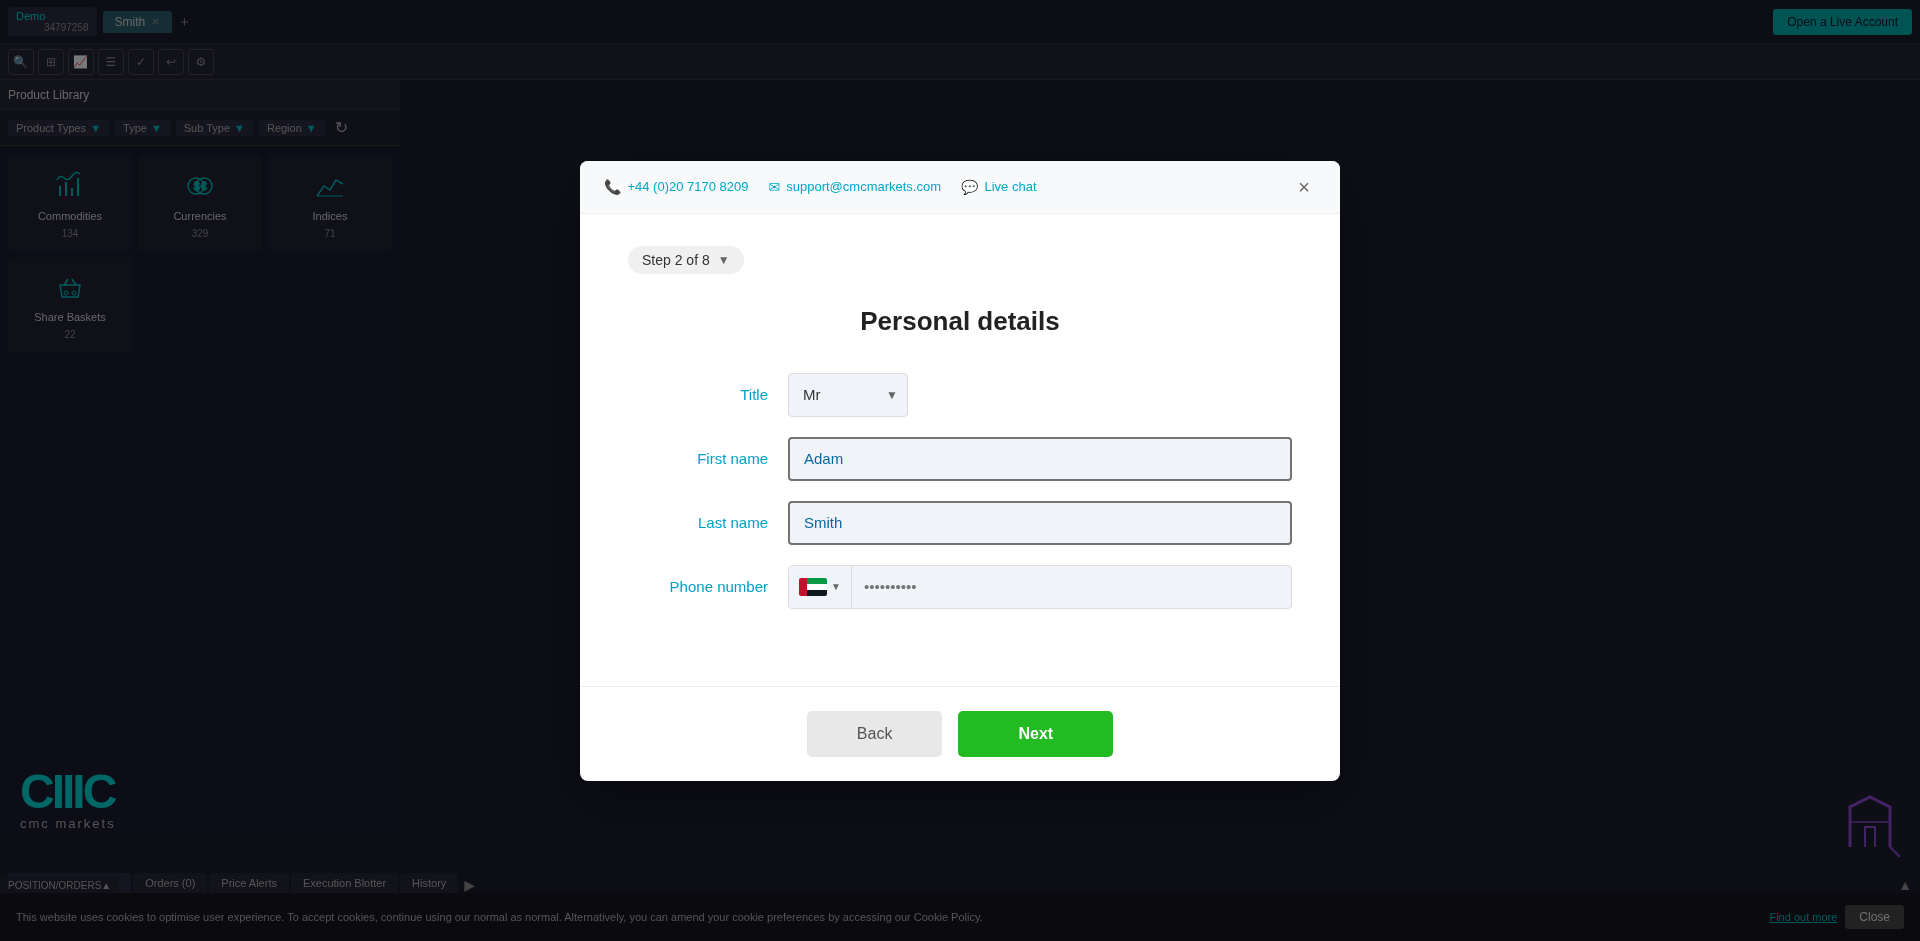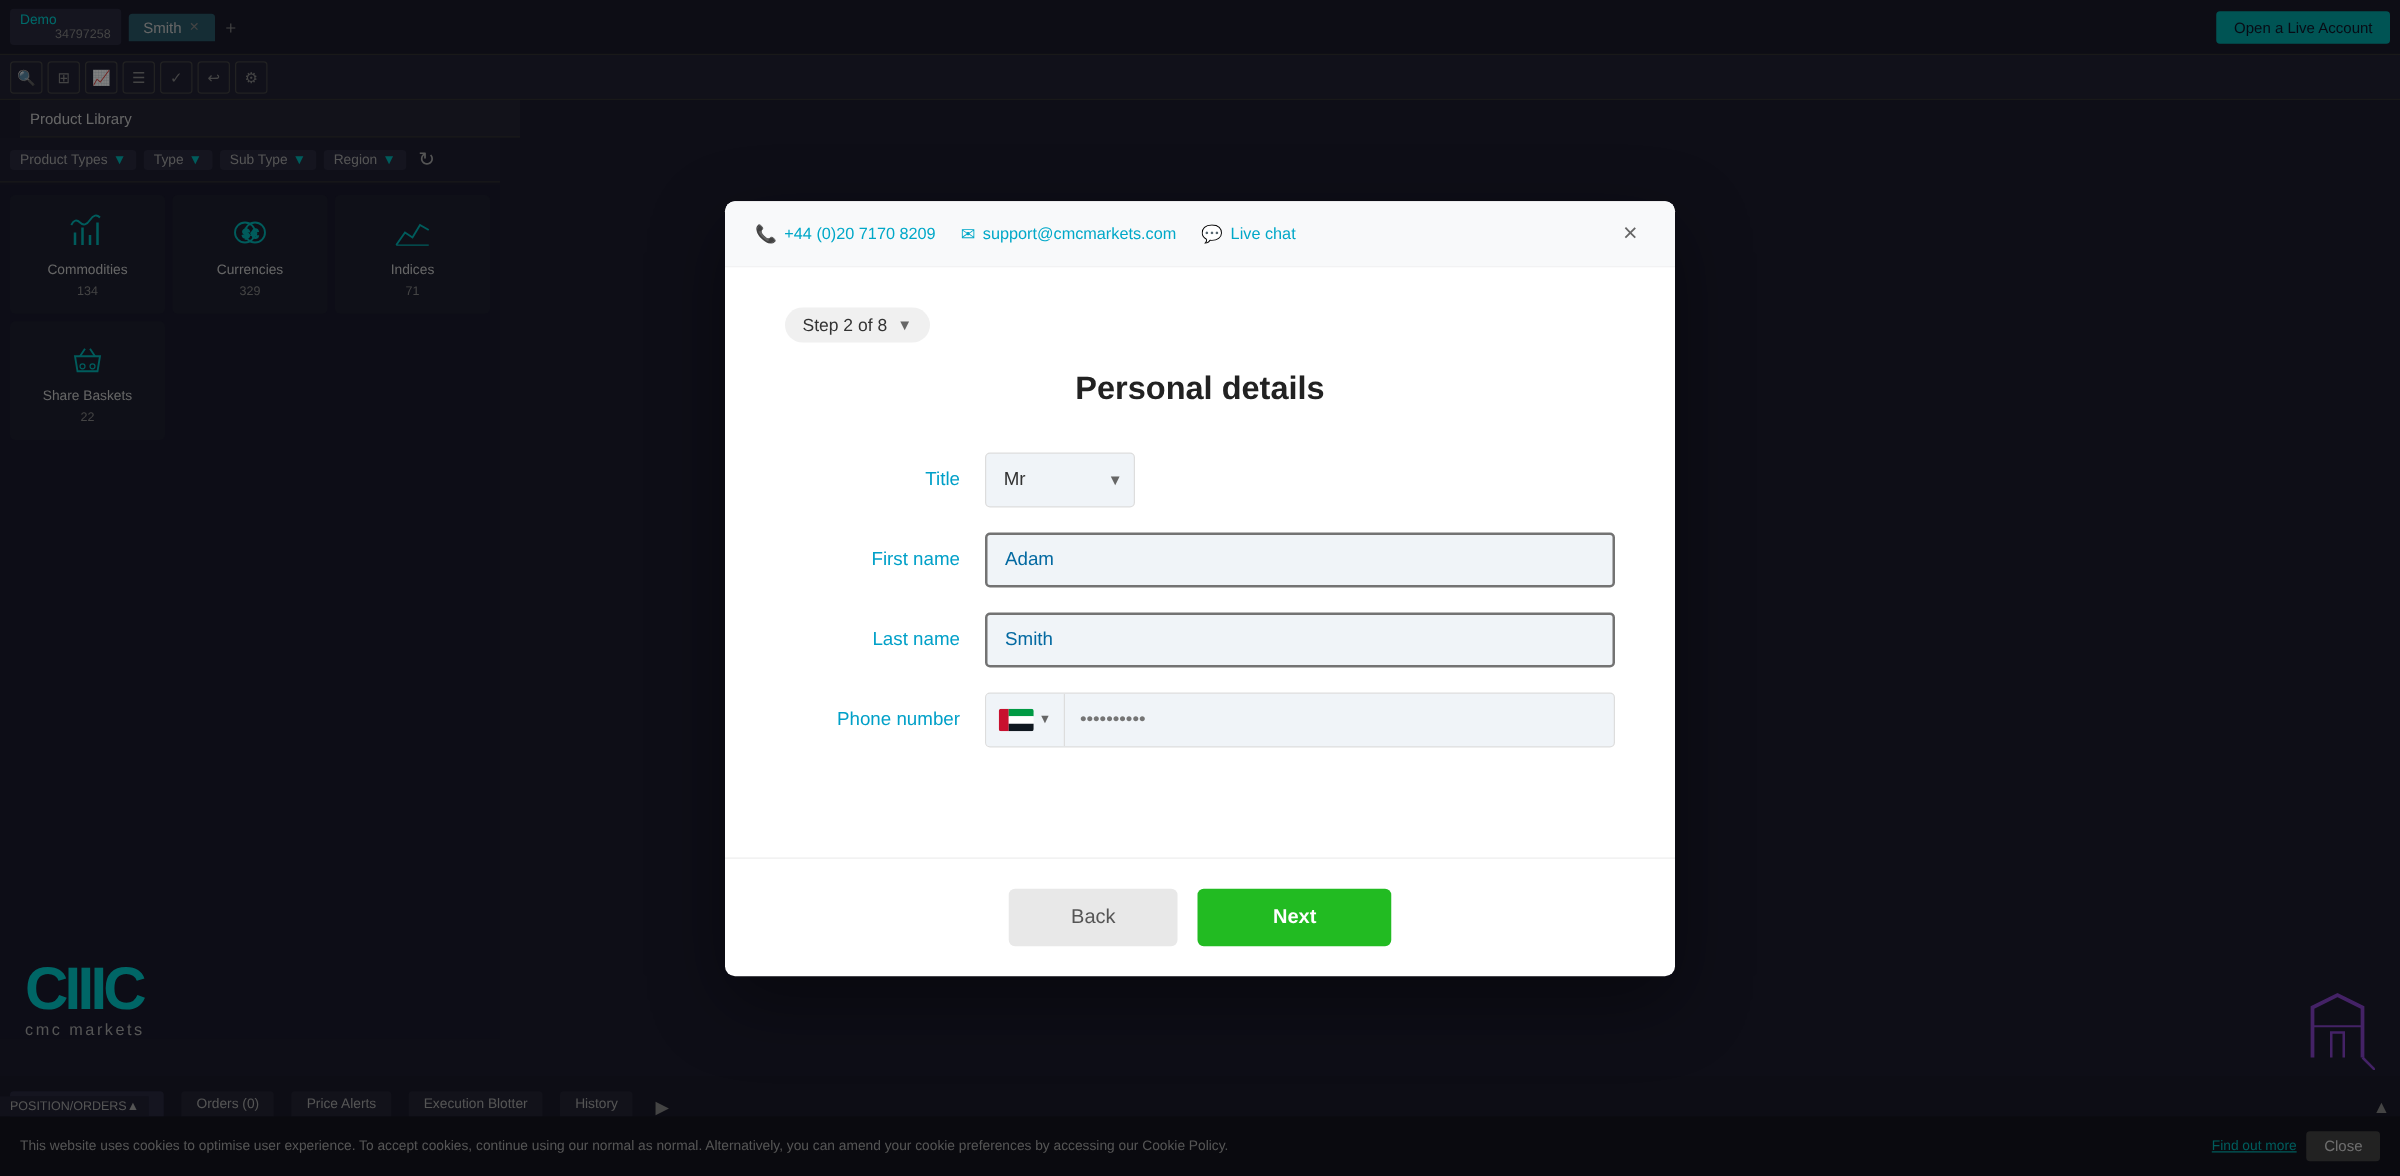--- a/index.html
+++ b/index.html
@@ -276,21 +276,21 @@
     }
 
     
     .step-indicator {
       display: inline-flex;
       align-items: center;
       gap: 8px;
       background: #f0f0f0;
       border-radius: 20px;
       padding: 6px 14px;
-      margin-bottom: 21px;
+      margin-bottom: 32px;
       cursor: pointer;
     }
 
     .step-text {
       font-size: 14px;
       color: #333;
       font-weight: 500;
     }
 
     .step-chevron {
@@ -503,21 +503,21 @@
 <div class="toolbar">
   <div class="toolbar-btn">🔍</div>
   <div class="toolbar-btn">⊞</div>
   <div class="toolbar-btn">📈</div>
   <div class="toolbar-btn">☰</div>
   <div class="toolbar-btn">✓</div>
   <div class="toolbar-btn">↩</div>
   <div class="toolbar-btn">⚙</div>
 </div>
 
-<div style="position:absolute;top:80px;left:16px;width:400px;height:30px;background:#252535;border-bottom:1px solid #333;display:flex;align-items:center;padding:0 8px;z-index:10;">
+<div style="position:absolute;top:80px;left:0;width:400px;height:30px;background:#252535;border-bottom:1px solid #333;display:flex;align-items:center;padding:0 8px;z-index:10;">
   <span style="color:#ccc;font-size:12px;">Product Library</span>
 </div>
 
 <div class="filter-bar" style="top:110px;">
   <div class="filter-tag">
     <span>Product Types</span>
     <span style="color:#00b8b8;">▼</span>
   </div>
   <div class="filter-tag">
     <span>Type</span>
@@ -589,21 +589,21 @@
 
 <div style="position:absolute;bottom:80px;right:20px;z-index:5;">
   <svg width="60" height="70" viewBox="0 0 60 70">
     <path d="M10 60 L10 20 L30 10 L50 20 L50 60" stroke="#8844cc" stroke-width="3" fill="none"></path>
     <path d="M25 60 L25 40 L35 40 L35 60" stroke="#8844cc" stroke-width="2" fill="none"></path>
     <path d="M10 35 L50 35" stroke="#8844cc" stroke-width="1.5"></path>
     <line x1="50" y1="60" x2="60" y2="70" stroke="#8844cc" stroke-width="2"></line>
   </svg>
 </div>
 
-<div style="position:absolute;bottom:48px;left:0;right:0;height:32px;background:#1a1a2a;display:flex;align-items:flex-end;padding:0 8px;gap:14px;z-index:5;">
+<div style="position:absolute;bottom:48px;left:0;right:0;height:32px;background:#1a1a2a;display:flex;align-items:flex-end;padding:0 8px;gap:2px;z-index:5;">
   <div class="bottom-tab active">
     <span>CFD Positions (0)</span>
     <span style="color:#888;font-size:10px;">✕</span>
   </div>
   <div class="bottom-tab">
     <span>Orders (0)</span>
   </div>
   <div class="bottom-tab">
     <span>Price Alerts</span>
   </div>

